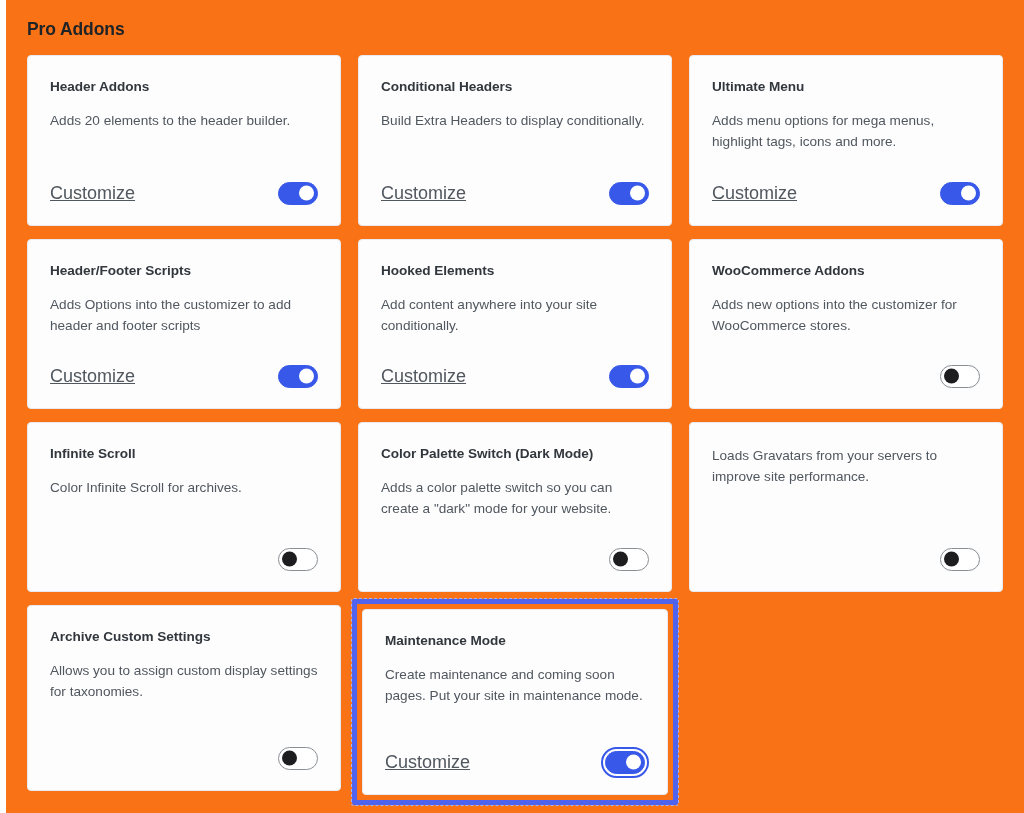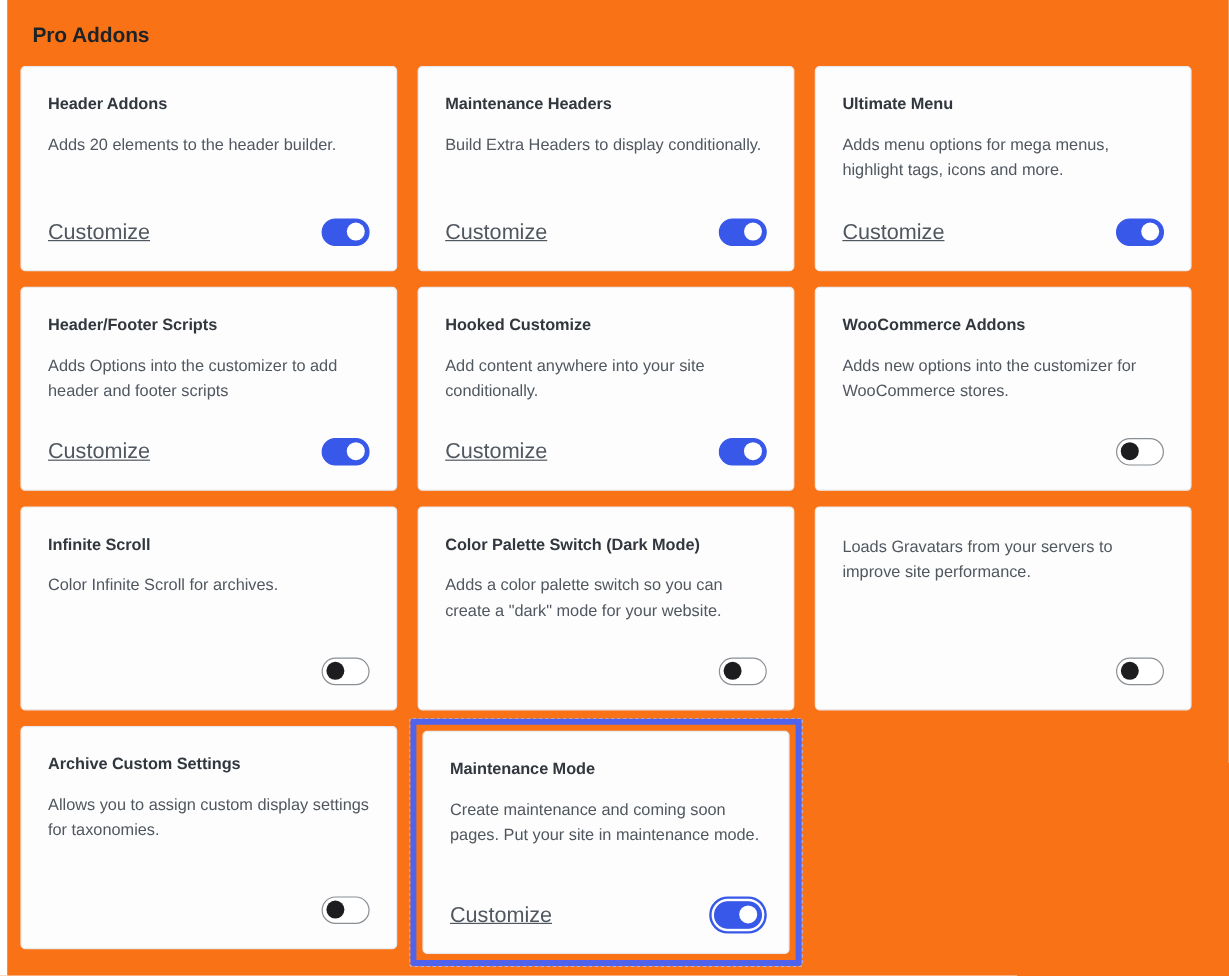--- a/index.html
+++ b/index.html
@@ -38,21 +38,21 @@
     left: 21px;
     top: 19px;
     font-size: 17.5px;
     font-weight: bold;
     color: #1d2327;
     letter-spacing: -0.1px;
   }
 
   .grid {
     position: absolute;
-    left: 11px;
+    left: 21px;
     top: 55px;
     width: 975px;
     display: grid;
     grid-template-columns: 314px 314px 314px;
     column-gap: 17px;
     row-gap: 13px;
   }
 
   .card {
     background: #fdfdfe;
@@ -176,21 +176,21 @@
         <div class="card-title">Header Addons</div>
         <p class="card-desc">Adds 20 elements to the header builder.</p>
         <div class="card-footer">
           <a class="customize-link">Customize</a>
           <div class="toggle on" role="switch" aria-checked="true">
             <span class="knob"></span>
           </div>
         </div>
       </div>
       <div class="card h-row1">
-        <div class="card-title">Maintenance Headers</div>
+        <div class="card-title">Conditional Headers</div>
         <p class="card-desc">Build Extra Headers to display conditionally.</p>
         <div class="card-footer">
           <a class="customize-link">Customize</a>
           <div class="toggle on" role="switch" aria-checked="true">
             <span class="knob"></span>
           </div>
         </div>
       </div>
       <div class="card h-row1">
         <div class="card-title">Ultimate Menu</div>
@@ -206,21 +206,21 @@
         <div class="card-title">Header/Footer Scripts</div>
         <p class="card-desc">Adds Options into the customizer to add header and footer scripts</p>
         <div class="card-footer">
           <a class="customize-link">Customize</a>
           <div class="toggle on" role="switch" aria-checked="true">
             <span class="knob"></span>
           </div>
         </div>
       </div>
       <div class="card h-row2">
-        <div class="card-title">Hooked Customize</div>
+        <div class="card-title">Hooked Elements</div>
         <p class="card-desc">Add content anywhere into your site conditionally.</p>
         <div class="card-footer">
           <a class="customize-link">Customize</a>
           <div class="toggle on" role="switch" aria-checked="true">
             <span class="knob"></span>
           </div>
         </div>
       </div>
       <div class="card h-row2">
         <div class="card-title">WooCommerce Addons</div>

